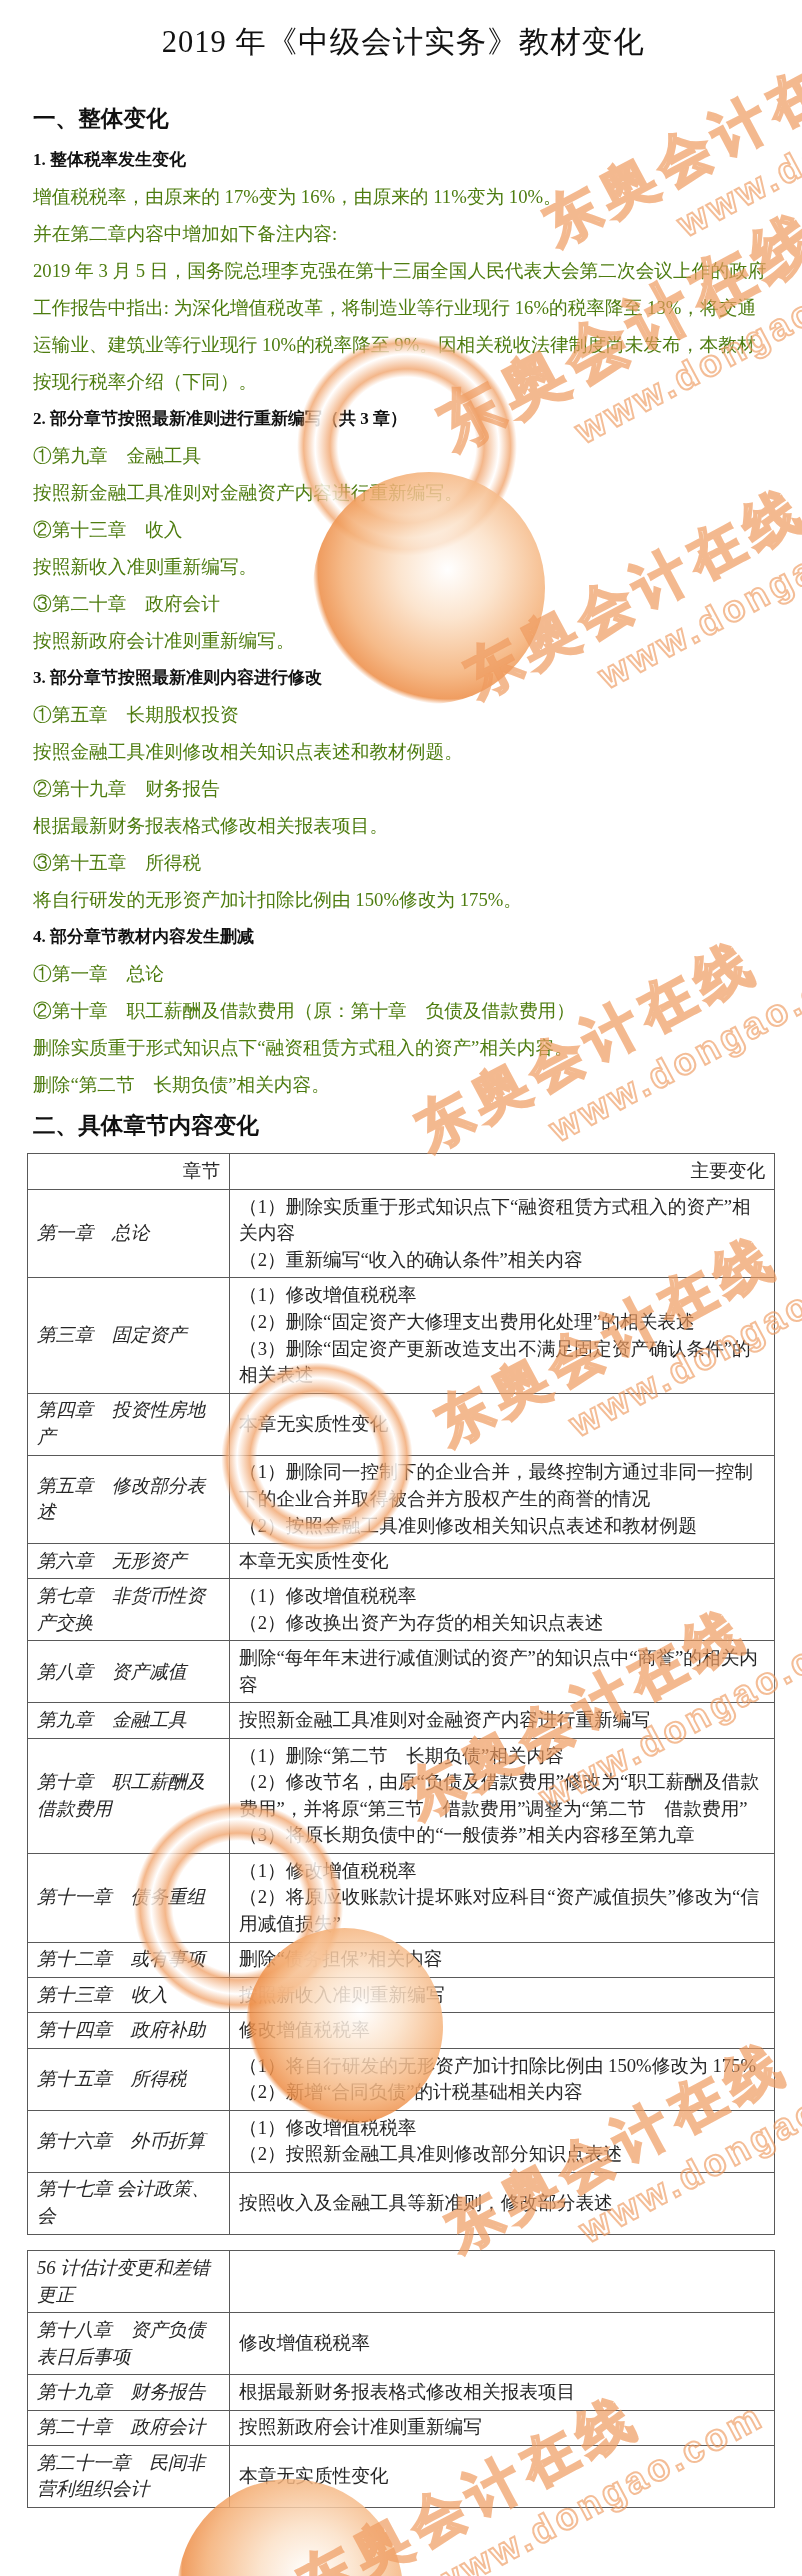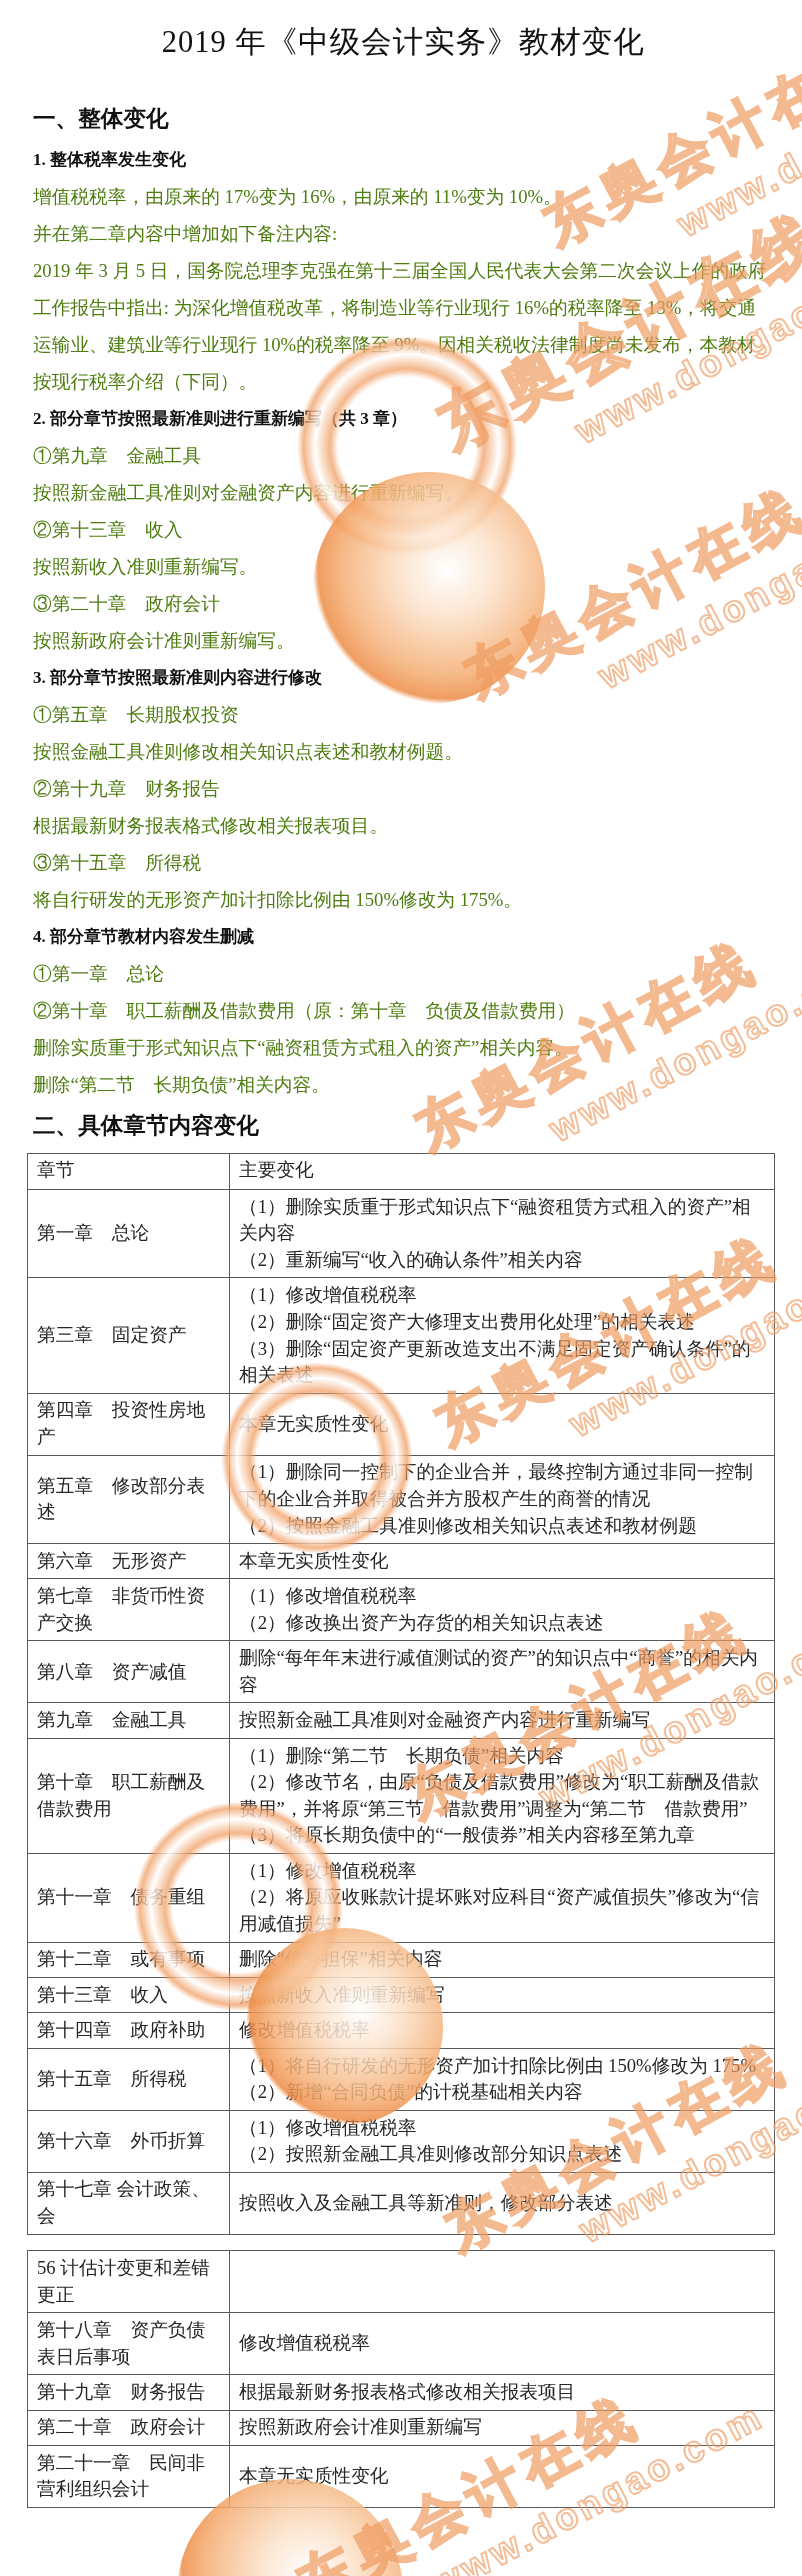--- a/index.html
+++ b/index.html
@@ -21,24 +21,24 @@
     border-collapse:collapse;table-layout:fixed;
     width:748px;margin:5.9px 0 0 -5.9px;
   }
   .tbl.second{margin-top:15.7px;}
   .tbl td,.tbl th{
     border:1px solid #595959;
     font-size:18.7px;font-weight:400;line-height:26.6px;
     padding:3.9px 8.9px;vertical-align:middle;text-align:left;
     color:#262626;
   }
-  .tbl th{text-align:left;font-weight:400;font-family:Liberation Mono, monospace;}
+  .tbl th{text-align:right;font-weight:400;}
   .col-chapter{width:202px;}
   .changes{white-space:pre-line;}
-  .chapter{white-space:pre-line;}
+  .chapter{white-space:pre-line;font-style:italic;}
   
   .wm{
     position:absolute;z-index:3;pointer-events:none;
     transform:rotate(-28deg);transform-origin:left top;
     font-family:"Liberation Sans","DejaVu Sans",sans-serif;
     font-weight:bold;opacity:.8;
   }
   .wm .wm-main{
     font-size:55px;letter-spacing:7.9px;
     color:rgba(255,255,255,.18);

